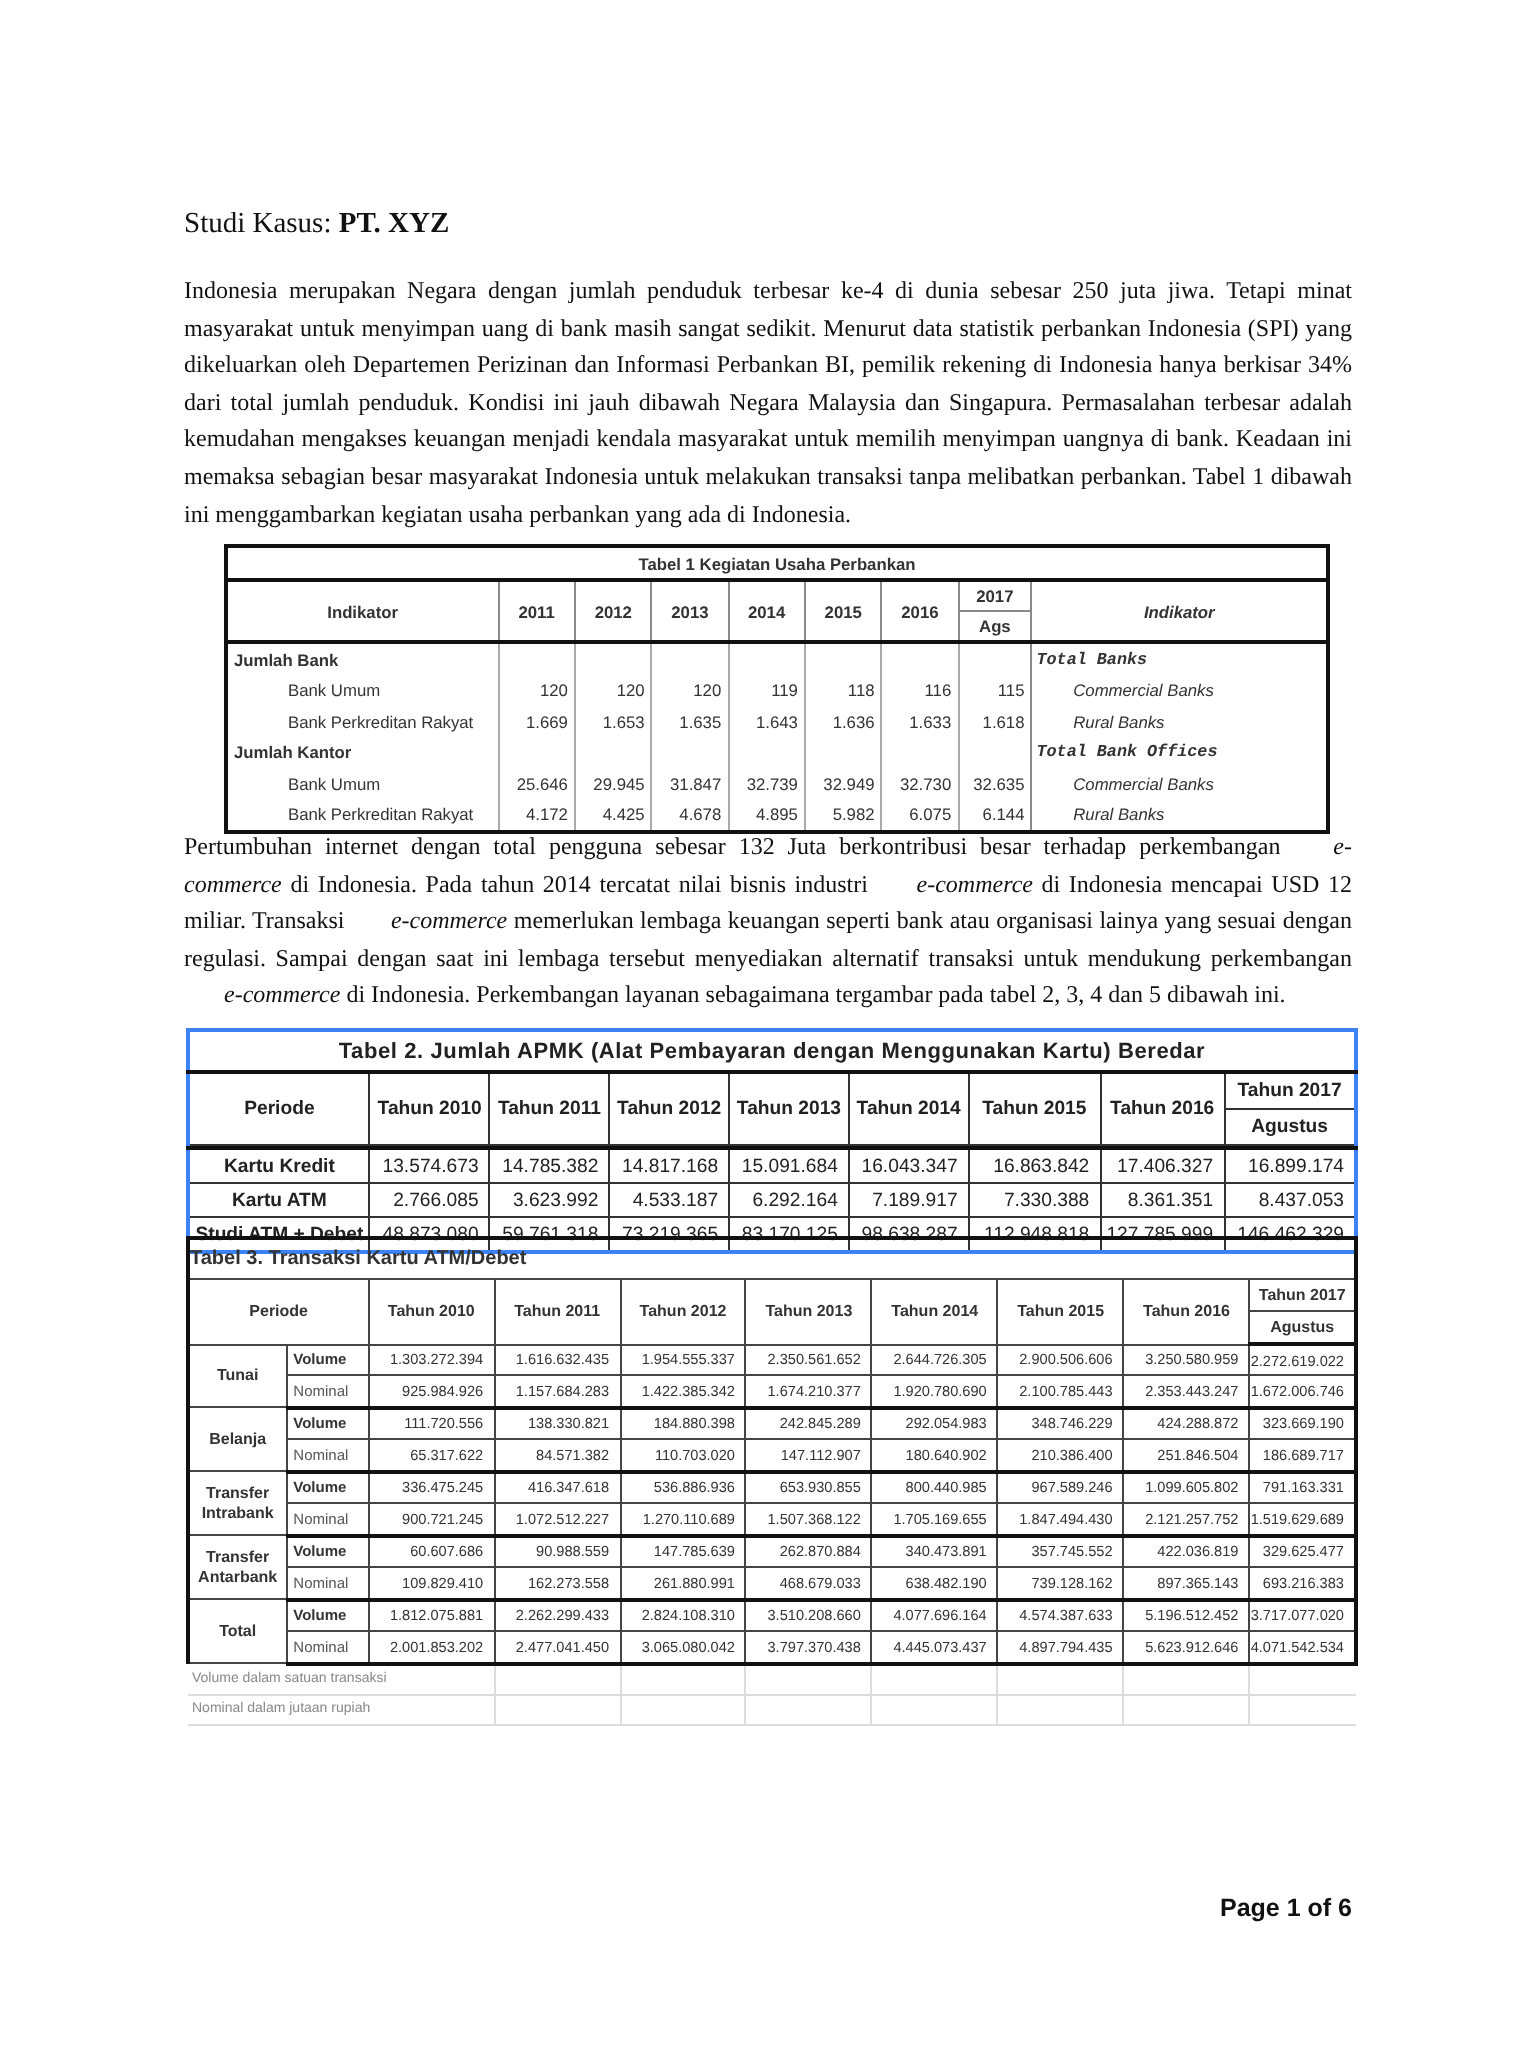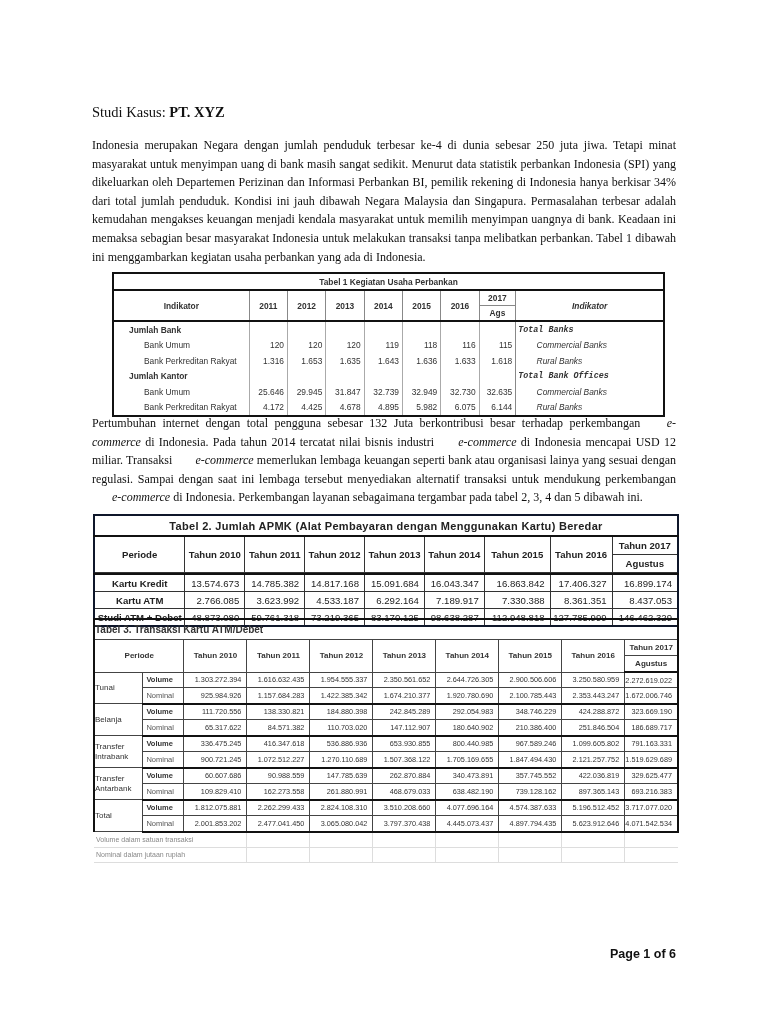--- a/index.html
+++ b/index.html
@@ -18,46 +18,46 @@
   
   .t1 { left:112px; top:272px; width:553px; border:2px solid #111; font-size:8.4px; color:#333; }
   .t1 td { height:15.5px; border-left:1px solid #aaa; }
   .t1 .title td { border-bottom:2px solid #111; text-align:center; font-weight:bold; height:15px; }
   .t1 .head td { font-weight:bold; text-align:center; border-bottom:2px solid #111; border-left:1px solid #888; }
   .t1 .head td.yr17a { border-bottom:1px solid #888; height:14px; }
   .t1 .head td.yr17b { height:14px; }
   .t1 .head td.ind-en { font-style:italic; }
   .t1 .grp td { font-weight:bold; }
   .t1 td.num { text-align:right; padding-right:3px; }
-  .t1 td.lab { padding-left:15px; border-left:none; }
+  .t1 td.lab { padding-left:3px; border-left:none; }
   .t1 td.lab.sub { padding-left:30px; }
   .t1 td.en { font-style:italic; border-left:1px solid #888; padding-left:2px; }
   .t1 tr.grp td.en { font-weight:bold;font-family:Liberation Mono, monospace; }
   .t1 td.enfill { border-left:none; }
 
   
-  .t2 { left:93px; top:514px; width:586px; border:2px solid #0f172a; font-size:9.6px; color:#222; }
+  .t2 { left:93px; top:514px; width:586px; border:2px solid #3b82f6; font-size:9.6px; color:#222; }
   .t2 td { border:1px solid #333; }
   .t2 .title td { text-align:center; font-weight:bold; font-size:11px; height:19px; border-bottom:2px solid #111; letter-spacing:0.3px; }
   .t2 .head td { text-align:center; font-weight:bold; }
   .t2 .head td.h17a { height:17px; }
   .t2 .head td.h17b { height:17px; border-top:1px solid #333; }
   .t2 .hb td { border-bottom:2px solid #111; }
   .t2 td.rowlab { text-align:center; font-weight:bold; height:16px; }
   .t2 td.num { text-align:right; padding-right:5px; }
 
   
   .t3 { left:93px; top:618px; width:586px; font-size:7.3px; color:#333; }
   .t3 td { border:1px solid #444; }
   .t3 .title td { font-weight:bold; font-size:10px; height:19px; border:2px solid #111; border-bottom:1px solid #444; }
   .t3 .head td { text-align:center; font-weight:bold; font-size:8px; }
   .t3 .head td.h17a { height:15px; }
   .t3 .head td.h17b { height:15px; }
   .t3 .hb td { border-bottom:2px solid #111; }
-  .t3 td.cat { text-align:left; font-weight:normal; font-size:8px; line-height:10px; border-left:2px solid #111; }
+  .t3 td.cat { text-align:center; font-weight:bold; font-size:8px; line-height:10px; border-left:2px solid #111; }
   .t3 td.sub { padding-left:3px; font-weight:bold; font-size:7.5px; height:14.5px; }
   .t3 td.sub.nom { font-weight:normal; color:#555; }
   .t3 td.num { text-align:right; padding-right:5px; }
   .t3 td.last { border-right:2px solid #111; }
   .t3 tr.grpend td { border-bottom:2px solid #111; }
   .t3 .note td { border:none; border-bottom:1px solid #ddd; height:14px; font-size:7px; color:#888; padding-left:2px; }
   .t3 .note td.gridc { border-left:1px solid #ddd; }
 
   .pageno { position:absolute; left:610px; top:947px; font-family:"Liberation Sans", sans-serif; font-size:12.5px; font-weight:bold; color:#111; }
 </style>
@@ -123,21 +123,21 @@
           <td class="num">120</td>
           <td class="num">119</td>
           <td class="num">118</td>
           <td class="num">116</td>
           <td class="num">115</td>
           <td class="en"></td>
           <td class="en enfill" style="font-style: italic;">Commercial Banks</td>
         </tr>
         <tr>
           <td class="lab sub">Bank Perkreditan Rakyat</td>
-          <td class="num">1.316</td>
+          <td class="num">1.669</td>
           <td class="num">1.653</td>
           <td class="num">1.635</td>
           <td class="num">1.643</td>
           <td class="num">1.636</td>
           <td class="num">1.633</td>
           <td class="num">1.618</td>
           <td class="en"></td>
           <td class="en enfill" style="font-style: italic;">Rural Banks</td>
         </tr>
         <tr class="grp">

